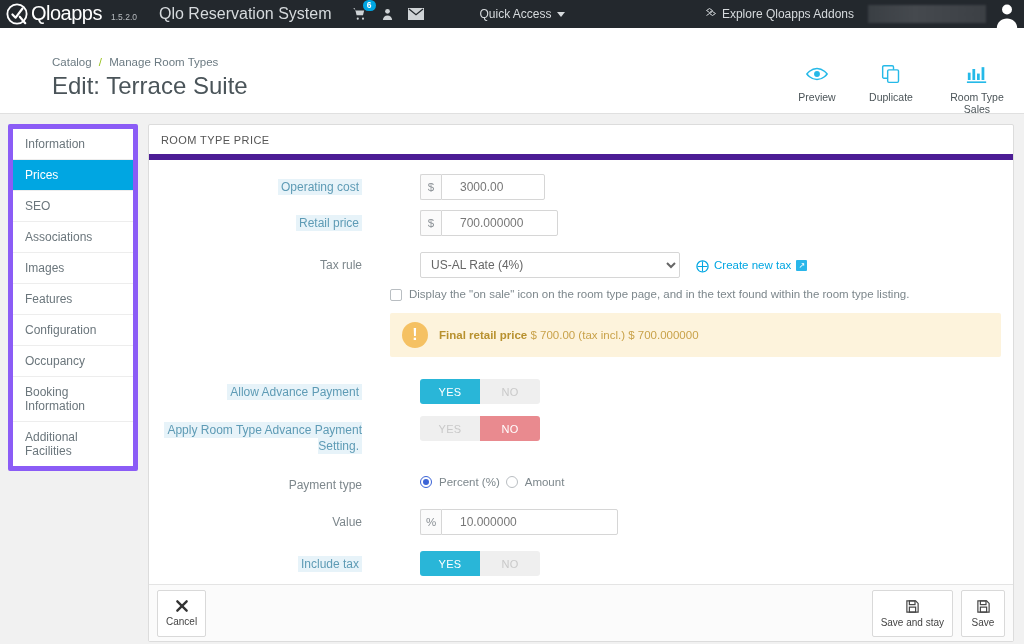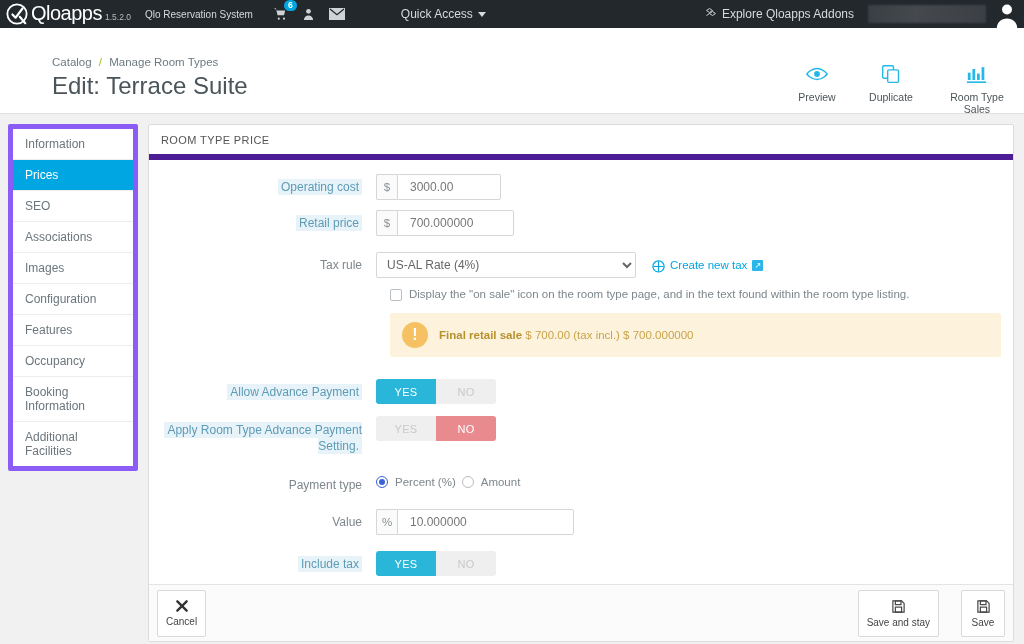--- a/index.html
+++ b/index.html
@@ -14,22 +14,22 @@
 
   
   .topbar {
     height:28px; background:#23282d; color:#cfd3d6;
     display:flex; align-items:center; position:relative;
   }
   .brand { display:flex; align-items:baseline; padding-left:6px; }
   .brand-logo { width:22px; height:22px; position:relative; margin-right:3px; align-self:center; }
   .brand-logo svg { display:block; }
   .brand-name { font-size:20px; color:#fff; letter-spacing:-0.5px; font-weight:400; line-height:1; }
-  .brand-ver { font-size:8.5px; color:#b8bcc0; margin-left:3px; }
-  .shopname { font-size:10px; color:#d6dadd; margin-left:14px; }
+  .brand-ver { font-size:8.5px; color:#b8bcc0; margin-left:9px; }
+  .shopname { font-size:16px; color:#d6dadd; margin-left:22px; }
   .nav-icons { display:flex; align-items:center; margin-left:20px; gap:14px; }
   .nav-ic { position:relative; color:#cfd3d6; display:flex; align-items:center; cursor:pointer; }
   .badge {
     position:absolute; top:-7px; right:-9px;
     background:#00a6e2; color:#fff; font-size:8.5px;
     border-radius:8px; padding:1px 4px 1px; line-height:1.1;
     font-weight:bold;
   }
   .quick { margin-left:56px; font-size:12px; color:#d6dadd; cursor:pointer; display:flex; align-items:center; gap:5px;}
   .caret { width:0;height:0;border-left:4px solid transparent;border-right:4px solid transparent;border-top:5px solid #d6dadd; }
@@ -80,38 +80,38 @@
     flex:1; background:#fff; border:1px solid #dcdcdc; border-radius:2px;
     min-height:518px; position:relative;
   }
   .panel-head {
     padding:9px 12px 8px; border-bottom:6px solid #4c1d95;
     font-size:11px; color:#555; letter-spacing:0.4px;
   }
   .panel-body { padding:14px 12px 0; }
 
   
-  .frow { display:flex; align-items:flex-start; margin-bottom:10px; }
+  .frow { display:flex; align-items:flex-start; margin-bottom:10px;gap:44px; }
   .flabel {
     width:215px; text-align:right; padding:6px 14px 0 0;
     font-size:12px; color:#7d878c; line-height:15px;
   }
   .flabel .hl { background:#e7f3f9; color:#5e9bb5; padding:1px 3px; display:inline; }
   .fctrl { display:flex; align-items:center; }
 
   .inputgrp { display:flex; }
   .prefix {
     width:21px; height:26px; border:1px solid #d6d6d6; border-right:none;
     background:#fbfbfb; color:#8a9095; font-size:11.5px;
     display:flex; align-items:center; justify-content:center;
     border-radius:2px 0 0 2px;
   }
   .inp {
     height:26px; border:1px solid #d6d6d6; border-radius:0 2px 2px 0;
-    padding:0 12px; font-size:12px; color:#777;
+    padding:0 18px; font-size:12px; color:#777;
     font-family:"Liberation Sans", sans-serif; outline:none; background:#fff;
   }
   .inp.w104 { width:104px; }
   .inp.w117 { width:117px; }
   .inp.w159 { width:177px; }
 
   select.sel {
     width:260px; height:26px; border:1px solid #d6d6d6; border-radius:2px;
     padding:0 6px; font-size:12px; color:#666; background:#fff;
     font-family:"Liberation Sans", sans-serif;
@@ -173,21 +173,21 @@
     padding:0 8px;
   }
   .fbtn {
     border:1px solid #d9d9d9; background:#fff; border-radius:2px;
     min-width:44px; height:47px; display:flex; flex-direction:column;
     align-items:center; justify-content:center; gap:3px;
     cursor:pointer; padding:0 8px;
   }
   .fbtn .ic { color:#444; display:flex; }
   .fbtn .lbl { font-size:10px; color:#444; }
-  .foot-right { display:flex; gap:22px; }
+  .foot-right { display:flex; gap:8px; }
 </style>
 </head>
 <body>
 
 <div class="topbar">
   <div class="brand">
     <span class="brand-logo">
       <svg width="22" height="22" viewBox="0 0 24 24">
         <circle cx="12" cy="12" r="10.5" fill="none" stroke="#ffffff" stroke-width="2"></circle>
         <path d="M7 12.5 L10.5 16 L18 6" fill="none" stroke="#ffffff" stroke-width="2.4" stroke-linecap="round" stroke-linejoin="round"></path>
@@ -292,22 +292,22 @@
 </div>
 
 <div class="content">
 
   <div class="sidebar">
     <div class="side-item">Information</div>
     <div class="side-item active">Prices</div>
     <div class="side-item">SEO</div>
     <div class="side-item">Associations</div>
     <div class="side-item">Images</div>
+    <div class="side-item">Features</div>
     <div class="side-item">Configuration</div>
-    <div class="side-item">Features</div>
     <div class="side-item">Occupancy</div>
     <div class="side-item">Booking Information</div>
     <div class="side-item">Additional Facilities</div>
   </div>
 
   <div class="panel">
     <div class="panel-head">ROOM TYPE PRICE</div>
 
     <div class="panel-body">
 
@@ -350,21 +350,21 @@
       </div>
 
       <div class="cbrow">
         <span class="cbox"></span>
         <span class="txt">Display the "on sale" icon on the room type page, and in the text found within the room type listing.</span>
       </div>
 
       <div class="alert">
         <span class="ic">!</span>
         <span class="txt">
-          <b>Final retail sale</b>
+          <b>Final retail price</b>
           <span>$ 700.00 (tax incl.) $ 700.000000</span>
         </span>
       </div>
 
       <div class="frow" style="margin-top:22px;">
         <div class="flabel">
           <span class="hl">Allow Advance Payment</span>
         </div>
         <div class="fctrl">
           <div class="toggle">

